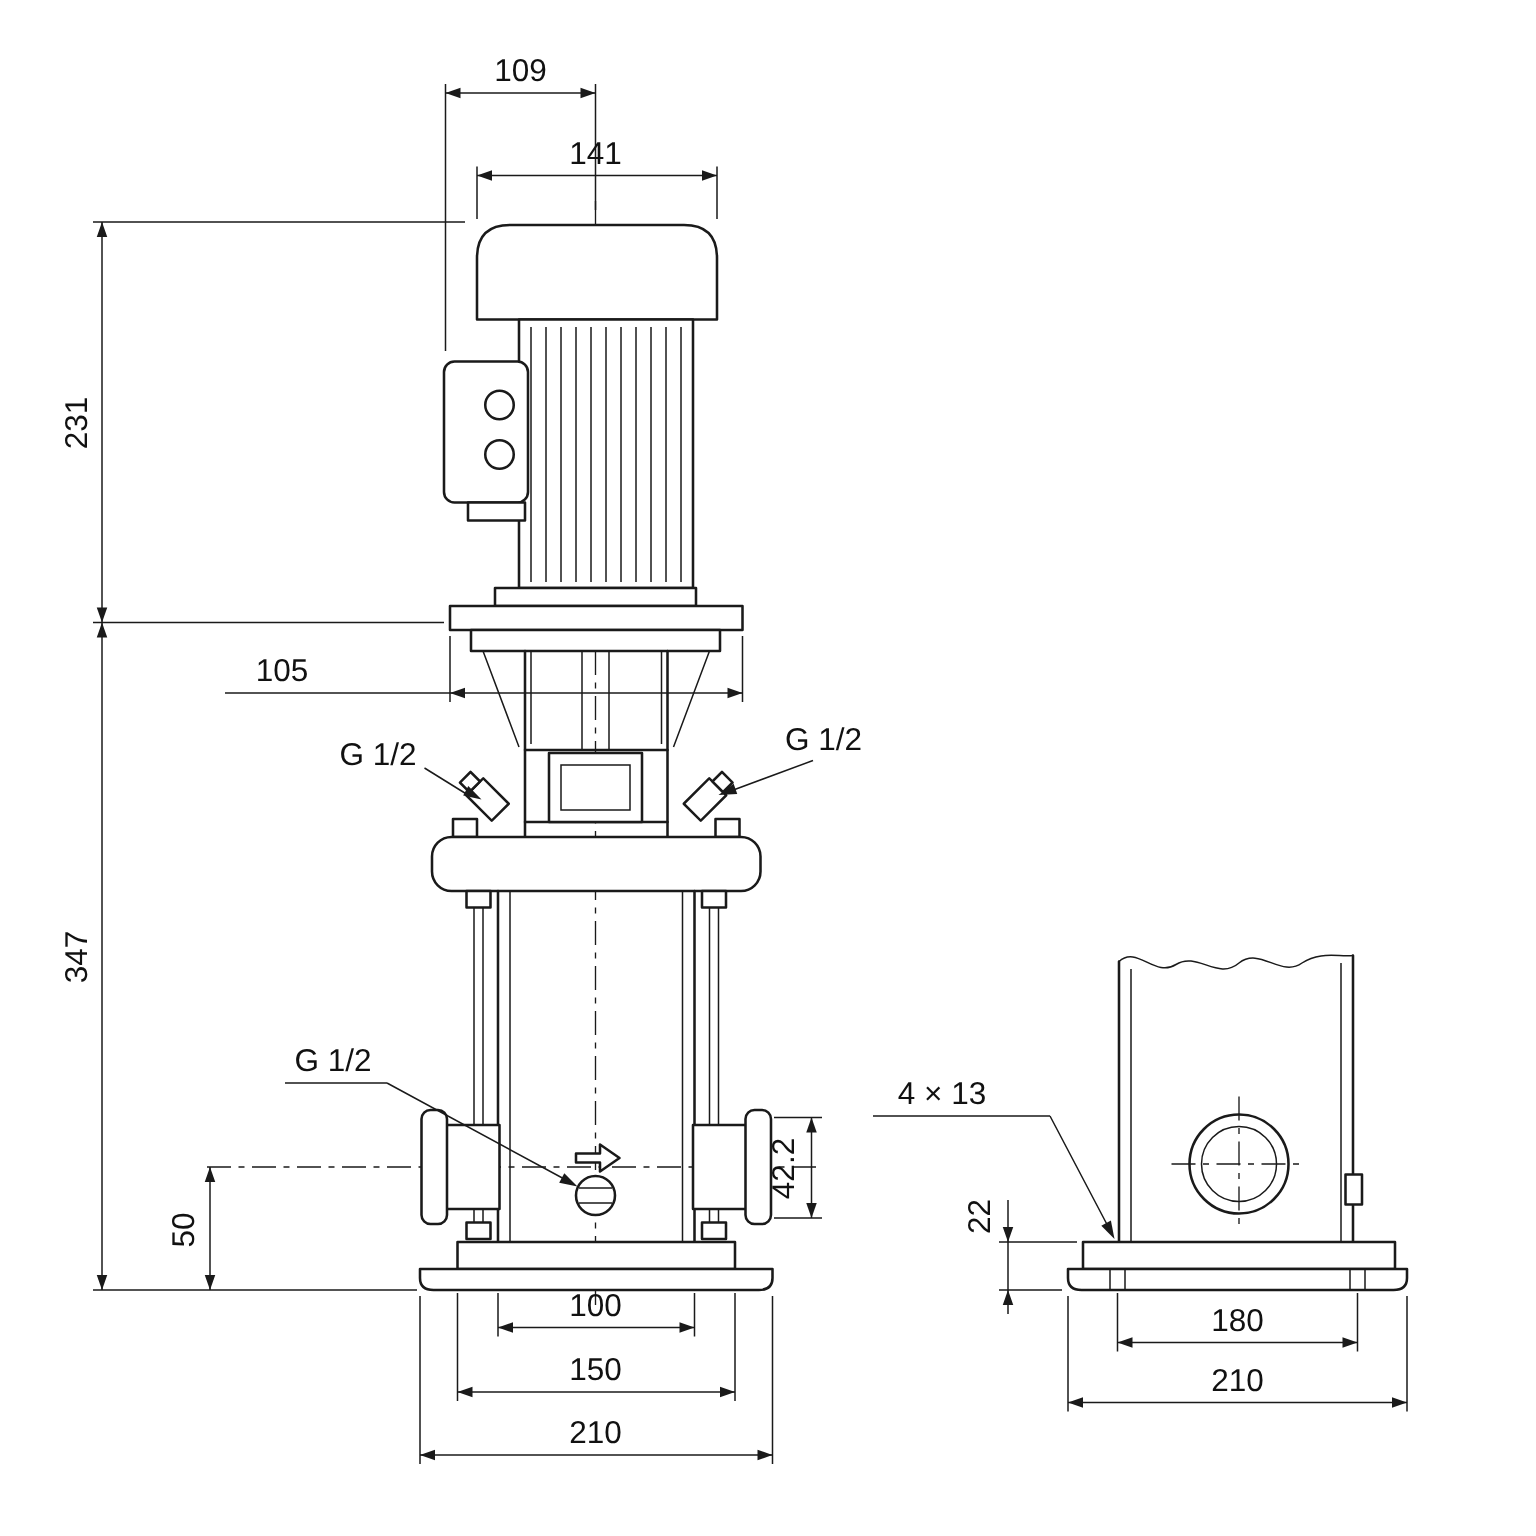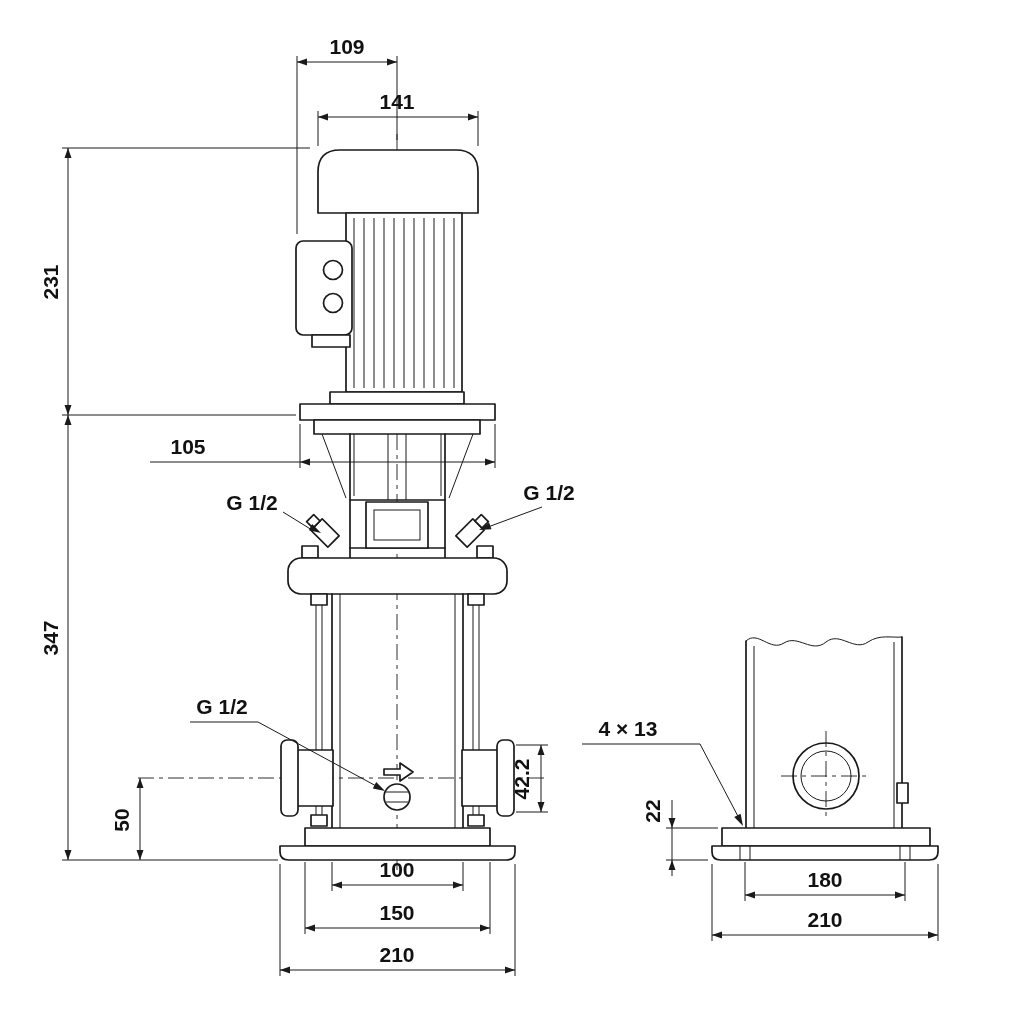--- a/index.html
+++ b/index.html
@@ -1,16 +1,16 @@
 <!DOCTYPE html>
 <html><head>
 <meta charset="utf-8">
 <style>
   html,body{margin:0;padding:0;background:#fff;}
-  #stage{position:relative;width:1024px;height:1024px;background:#ffffff;overflow:hidden;font-weight:bold;}
+  #stage{position:relative;width:1024px;height:1024px;background:#ffffff;overflow:hidden;}
   svg{display:block;}
   .obj  {fill:none;stroke:#1a1a1a;stroke-width:1.7;stroke-linejoin:round;stroke-linecap:round;}
   .objf {fill:#ffffff;stroke:#1a1a1a;stroke-width:1.7;stroke-linejoin:round;}
   .thin {fill:none;stroke:#1a1a1a;stroke-width:1;}
   .dim  {fill:none;stroke:#1a1a1a;stroke-width:1;}
   .cl   {fill:none;stroke:#1a1a1a;stroke-width:0.9;stroke-dasharray:16 5 4 5;}
   .arr  {fill:#1a1a1a;stroke:none;}
   .dimtext{font-family:"Liberation Sans",sans-serif;font-size:21px;fill:#111111;}
   .mid{text-anchor:middle;}
 </style>

